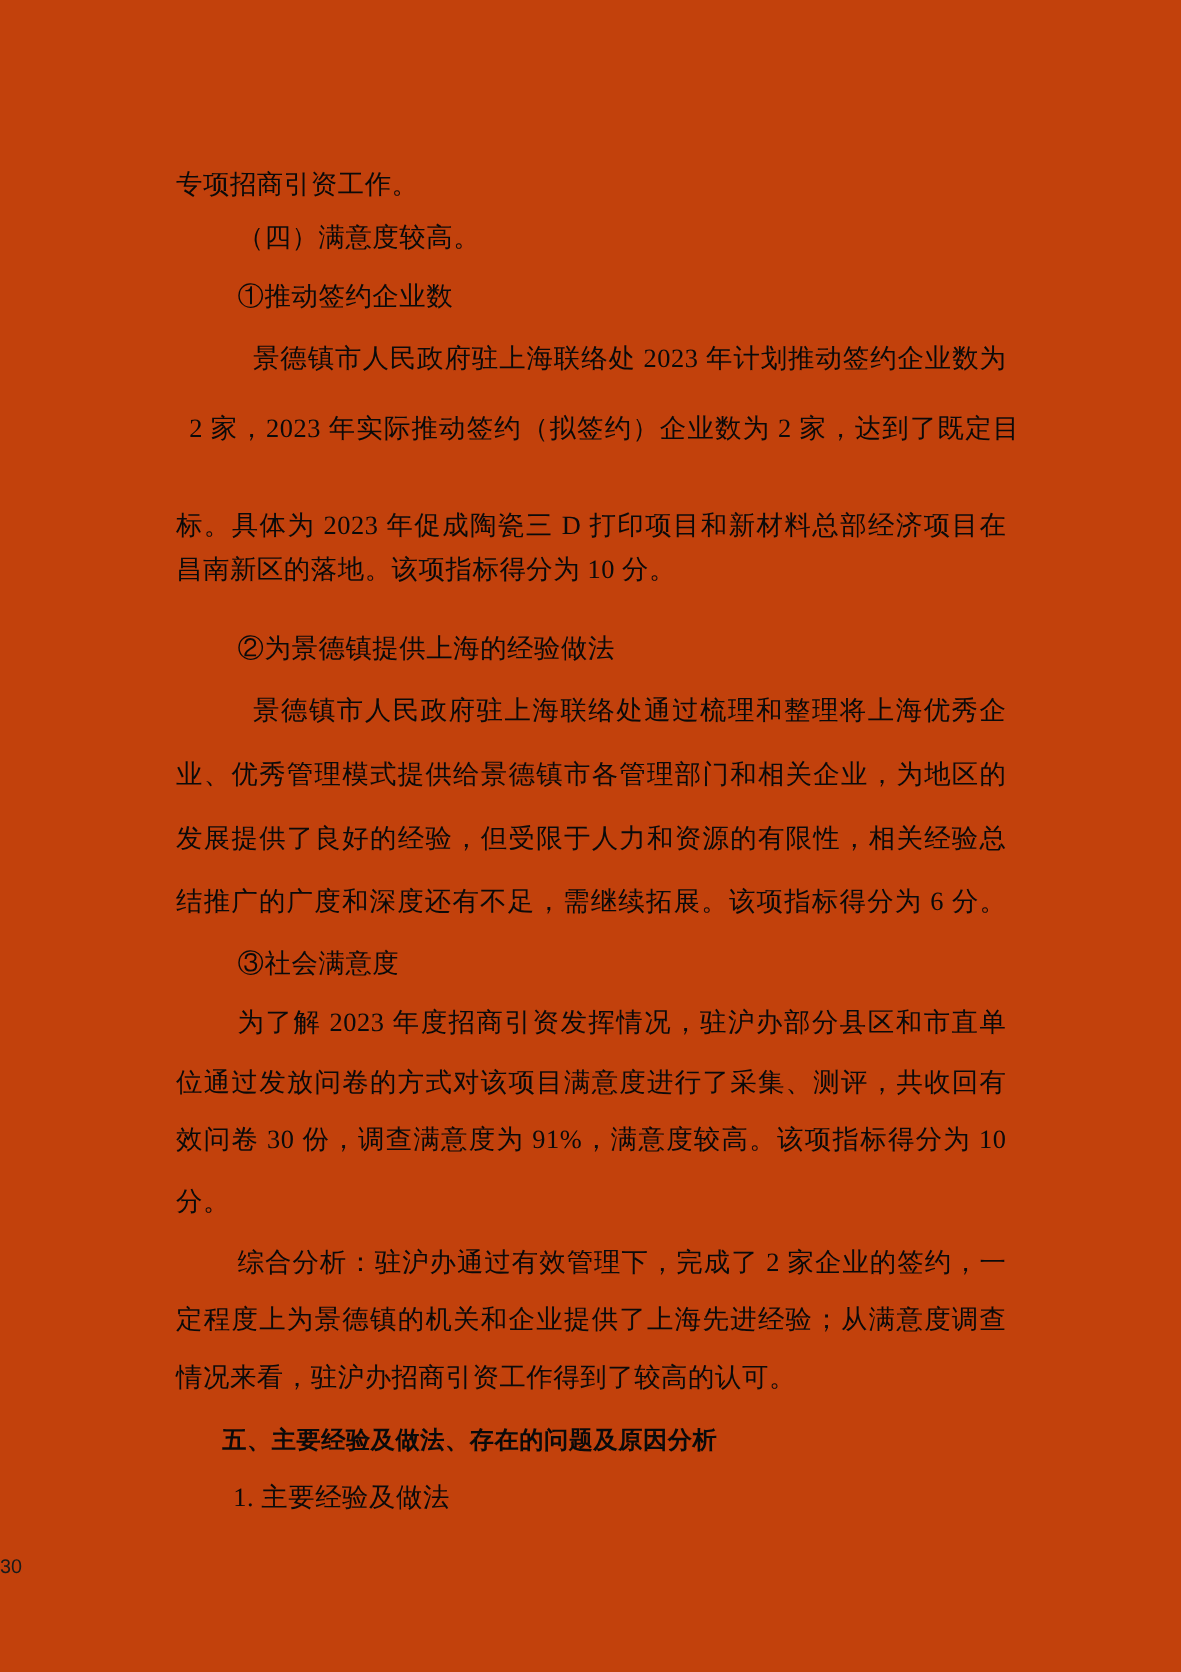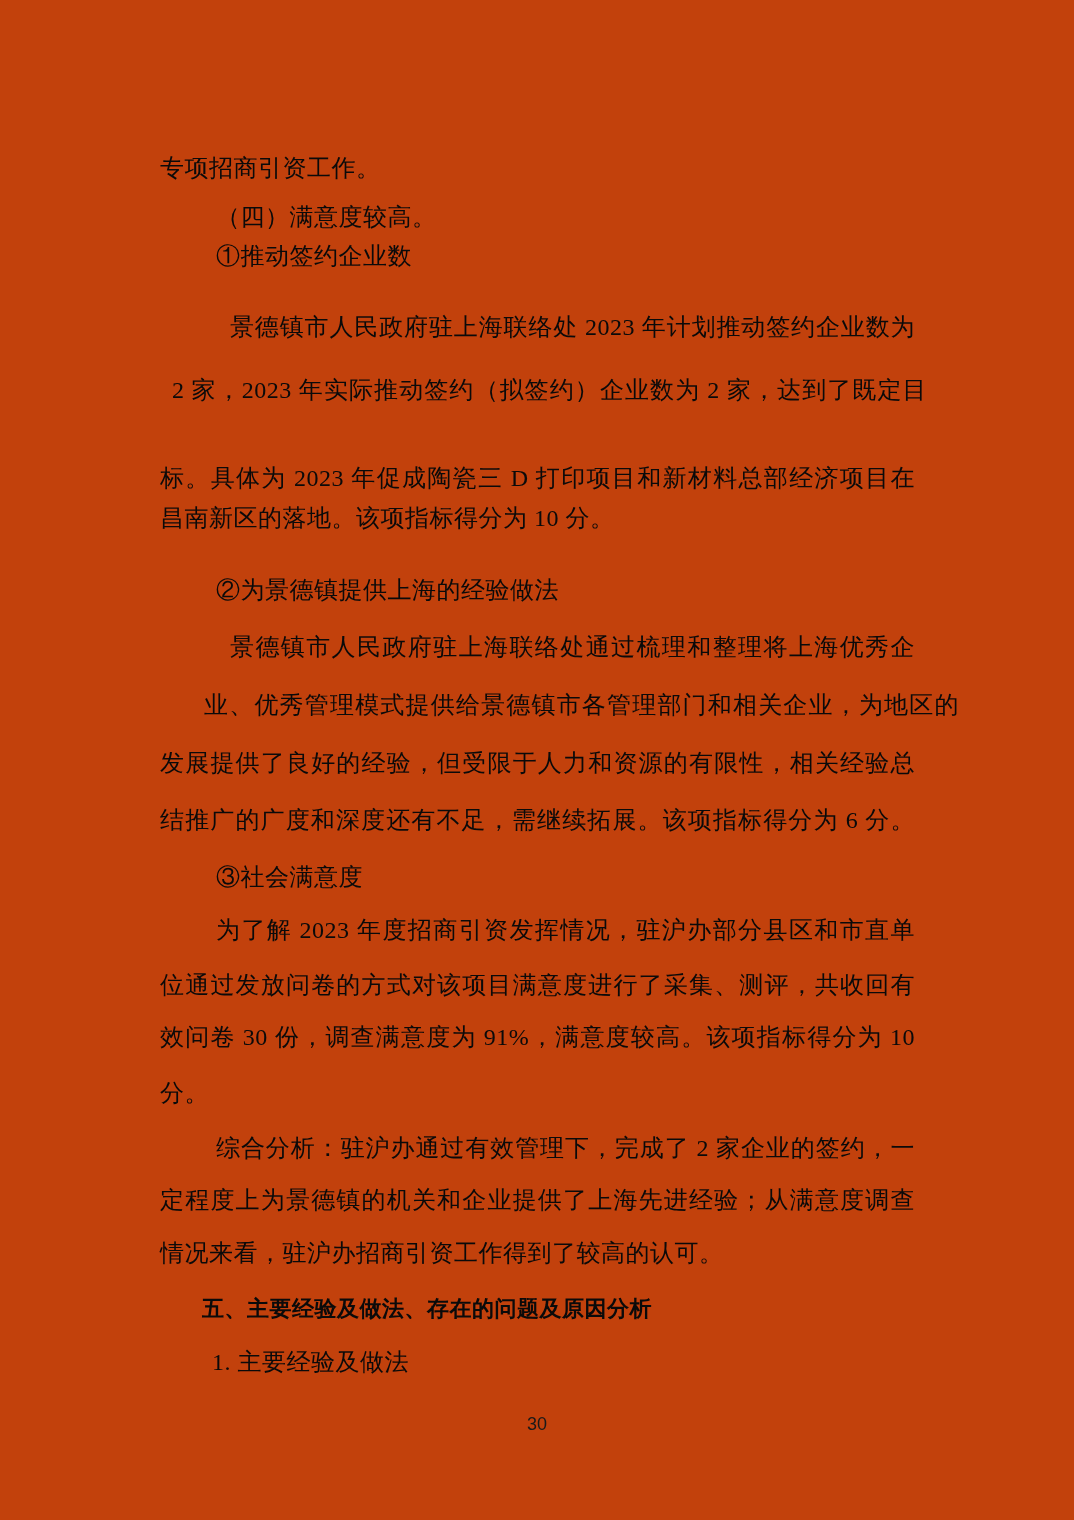--- a/index.html
+++ b/index.html
@@ -31,30 +31,30 @@
     line-height:34px;
     padding-left:42px;
     letter-spacing:0.5px;
   }
   .sub { padding-left:52px; }
   .pagenum {
     position:absolute;
     top:1412px;
     left:0;
     width:100%;
-    text-align:center;
+    text-align:left;
     font-family:"Liberation Sans", sans-serif;
     font-size:18px;
     line-height:24px;
     color:#1a1a1a;
   }
   
-  .l01{top:148px;} .l02{top:197px;} .l03{top:236px;} .l04{top:307px;}
+  .l01{top:148px;} .l02{top:197px;} .l03{top:250px;} .l04{top:307px;}
   .l05{top:370px;margin-left:12px;} .l06{top:458px;} .l07{top:498px;} .l08{top:570px;}
-  .l09{top:627px;} .l10{top:685px;margin-left:44px;} .l11{top:743px;} .l12{top:800px;}
+  .l09{top:627px;} .l10{top:685px;} .l11{top:743px;} .l12{top:800px;}
   .l13{top:857px;} .l14{top:910px;} .l15{top:965px;} .l16{top:1017px;}
   .l17{top:1073px;} .l18{top:1128px;} .l19{top:1180px;} .l20{top:1233px;}
   .l21{top:1292px;} .l22{top:1342px;}
 </style>
 </head>
 <body>
 
 <div class="page">
   <div class="line l01">专项招商引资工作。</div>
   <div class="line l02 ind">（四）满意度较高。</div>

